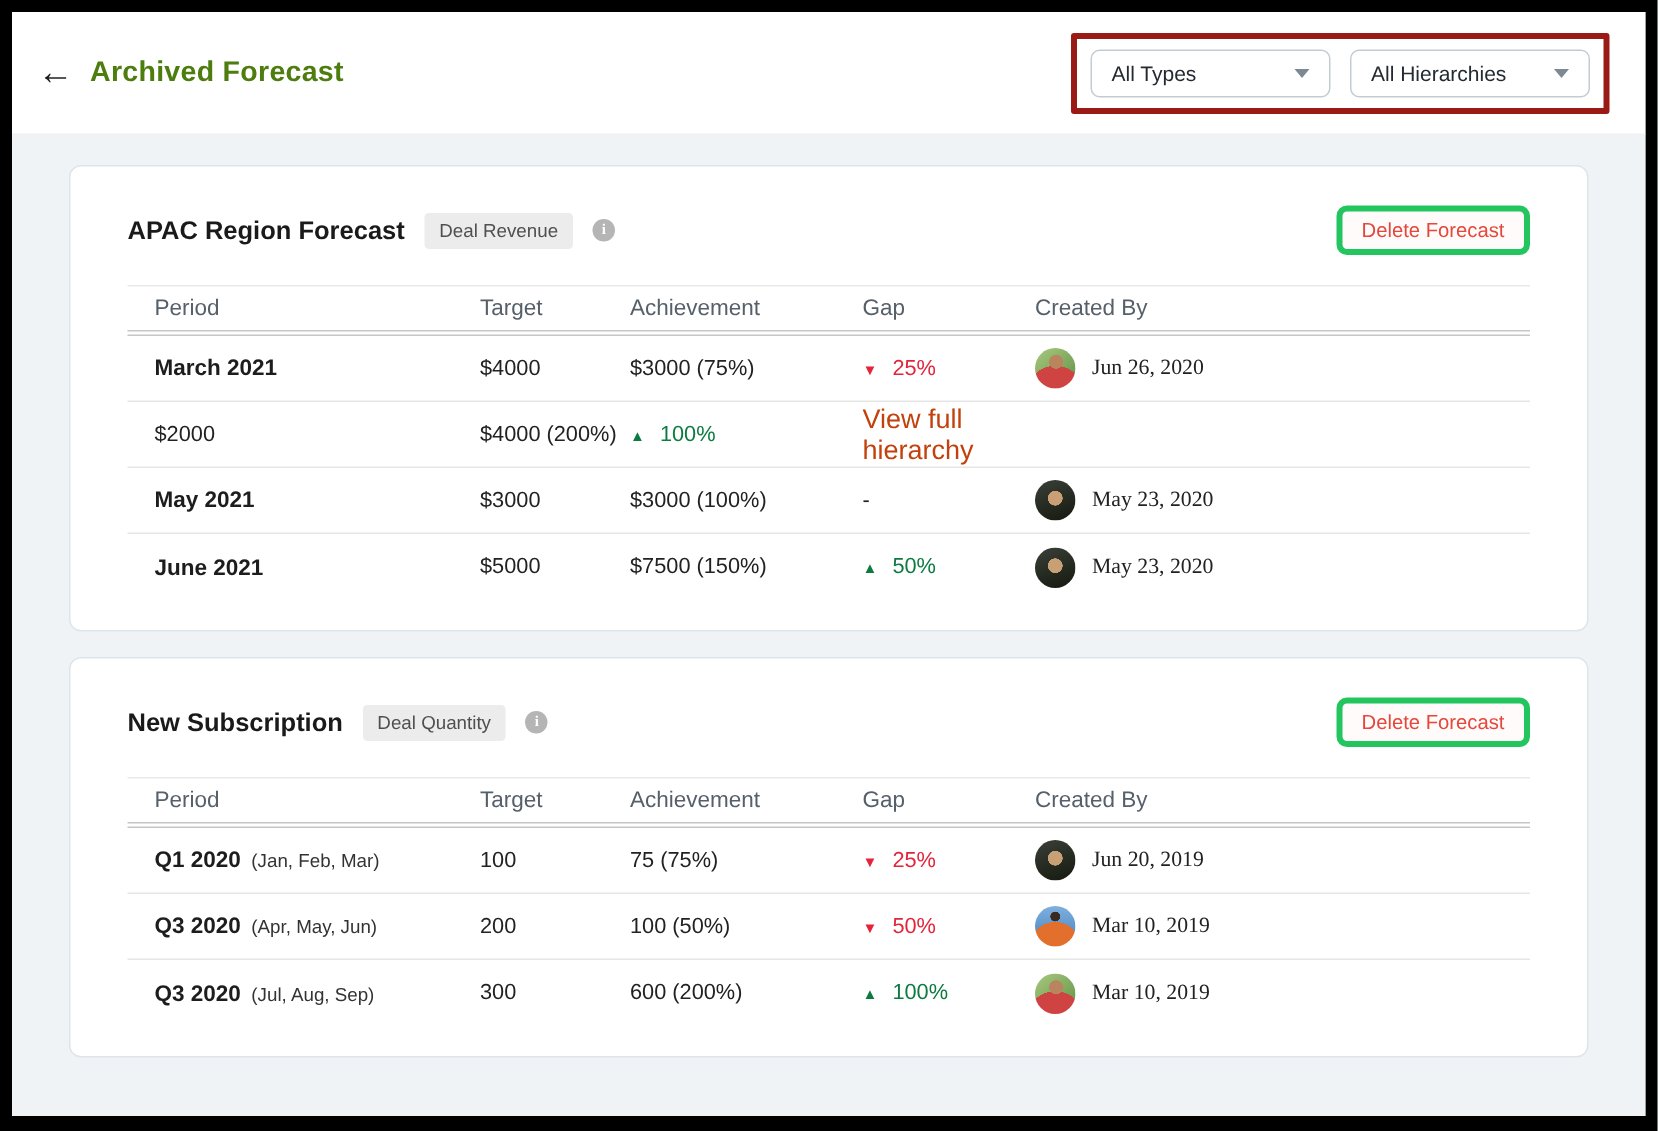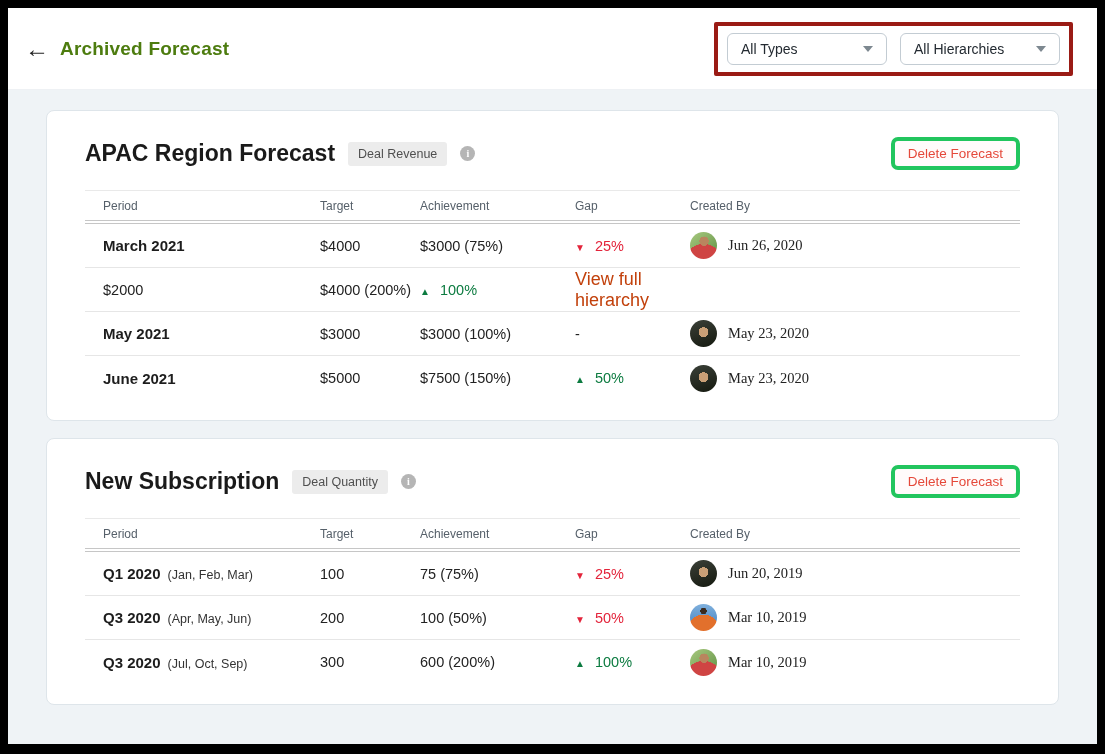--- a/index.html
+++ b/index.html
@@ -41,40 +41,40 @@
   }
 
   
   .content { flex: 1; background: #eff3f6; padding: 20px 38px; }
   .card {
     background: #fff; border: 1px solid #dee5ea; border-radius: 8px;
     padding: 26px 38px 20px 38px; margin-bottom: 17px;
   }
   .card-head { display: flex; align-items: center; justify-content: space-between; margin-bottom: 20px; }
   .ch-left { display: flex; align-items: center; gap: 13px; }
-  .card-title { margin: 0; font-size: 23px; color: #1a1a1a; font-weight: 700; text-align: center; }
+  .card-title { margin: 0; font-size: 17px; color: #1a1a1a; font-weight: 700; text-align: center; }
   .badge { background: #ececec; color: #4f4f4f; font-size: 12.5px; padding: 5px 10px; border-radius: 3px; }
   .info-icon {
     width: 15px; height: 15px; border-radius: 50%; background: #b5b5b5; color: #fff;
     font-size: 10px; font-weight: 700; display: inline-flex; align-items: center; justify-content: center;
     font-family: "Liberation Serif", serif; cursor: pointer;
   }
   .delete-btn {
     background: #fffbfb; border: 4px solid #22c55e; color: #e5483a;
     font-size: 13.5px; padding: 5px 13px; border-radius: 7px; cursor: pointer;
     font-family: "Liberation Sans", sans-serif;
   }
 
   
   .thead, .trow {
     display: grid;
     grid-template-columns: 217px 100px 155px 115px 200px 1fr;
     align-items: center; padding-left: 18px;
   }
-  .thead { height: 34px; border-top: 1px solid #e9e9e9; border-bottom: 4px double #c6c6c6; color: #56606a; font-size: 12px; }
+  .thead { height: 34px; border-top: 1px solid #e9e9e9; border-bottom: 4px double #c6c6c6; color: #56606a; font-size: 15px; }
   .trow { height: 44px; border-bottom: 1px solid #e6e6e6; font-size: 14.5px; color: #222; }
   .trow:last-child { border-bottom: none; }
   .p-main { font-weight: 700; color: #1d1d1d; font-size: 15px; }
   .p-sub { font-size: 12.5px; color: #333; margin-left: 3px; }
   .gap .tri { font-size: 10px; margin-right: 6px; }
   .gap.down { color: #e3243b; }
   .gap.up { color: #0c7b40; }
   .gap .gap-none { color: #222; }
   .created { display: flex; align-items: center; gap: 11px; height: 100%; font-family: Liberation Serif, serif; }
   .avatar { width: 27px; height: 27px; border-radius: 50%; flex: 0 0 27px; }
@@ -268,21 +268,21 @@
       <span>Mar 10, 2019</span>
     </div>
     <div class="td">
       
     </div>
   </div>
 
   <div class="trow">
     <div class="td period">
       <span class="p-main">Q3 2020</span>
-      <span class="p-sub">(Jul, Oct, Sep)</span>
+      <span class="p-sub">(Jul, Aug, Sep)</span>
     </div>
     <div class="td">300</div>
     <div class="td">600 (200%)</div>
     <div class="td gap up">
       <span class="tri">▲</span>
       <span>100%</span>
     </div>
     <div class="td created">
       <span class="avatar av-woman-red"></span>
       <span>Mar 10, 2019</span>

